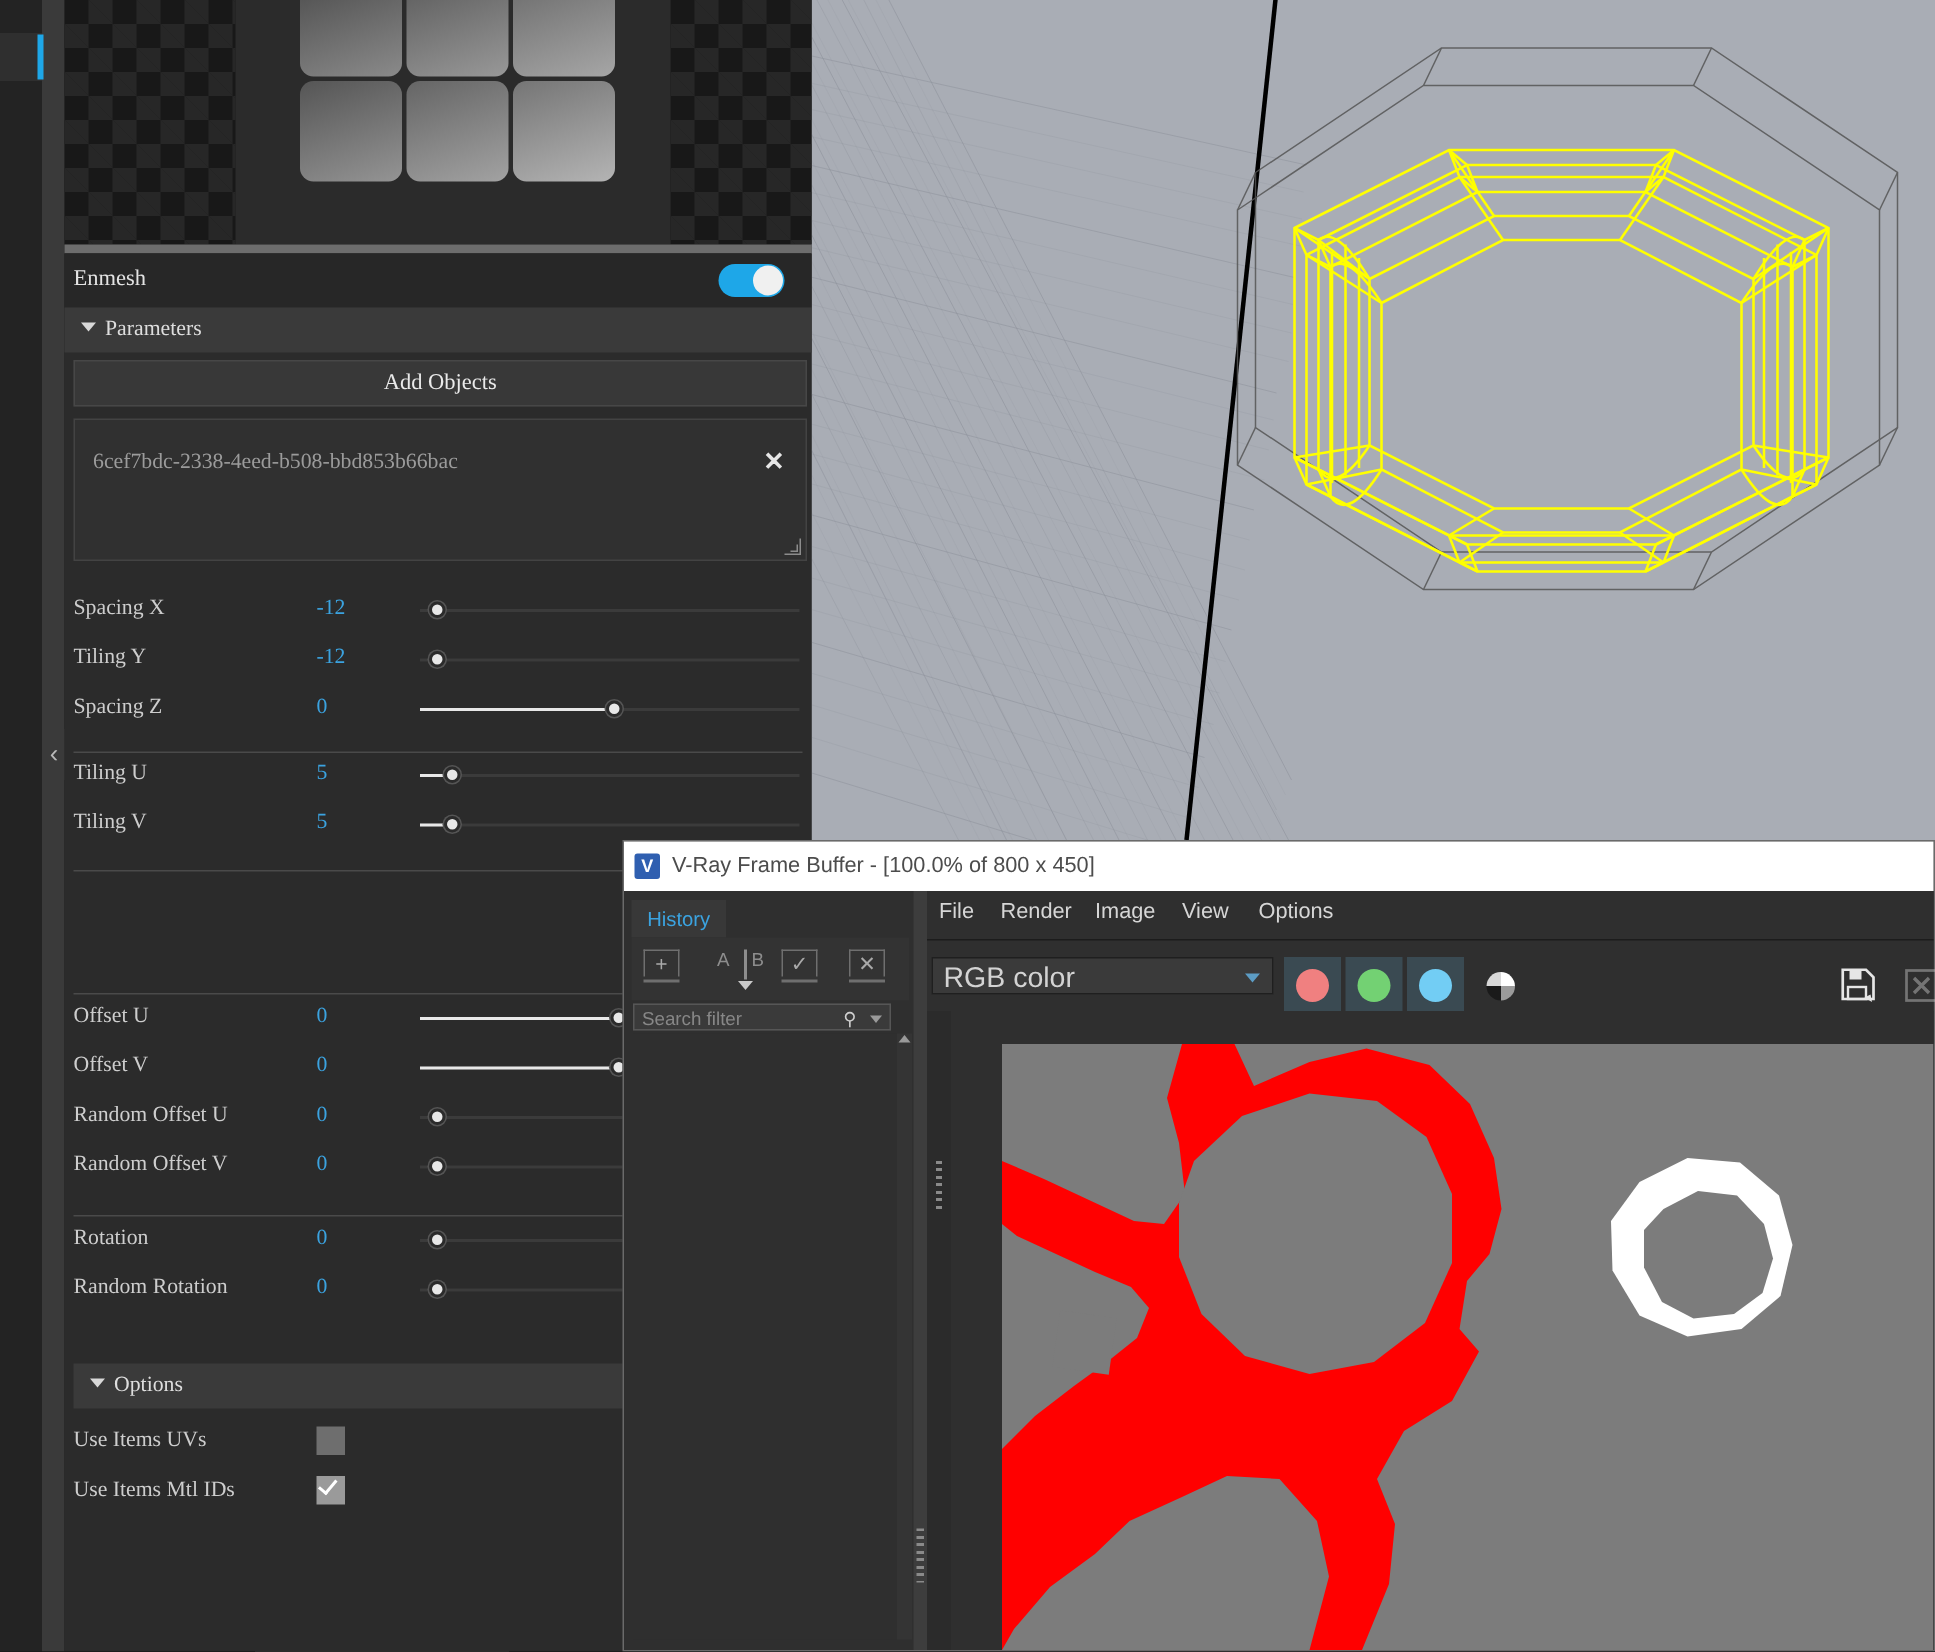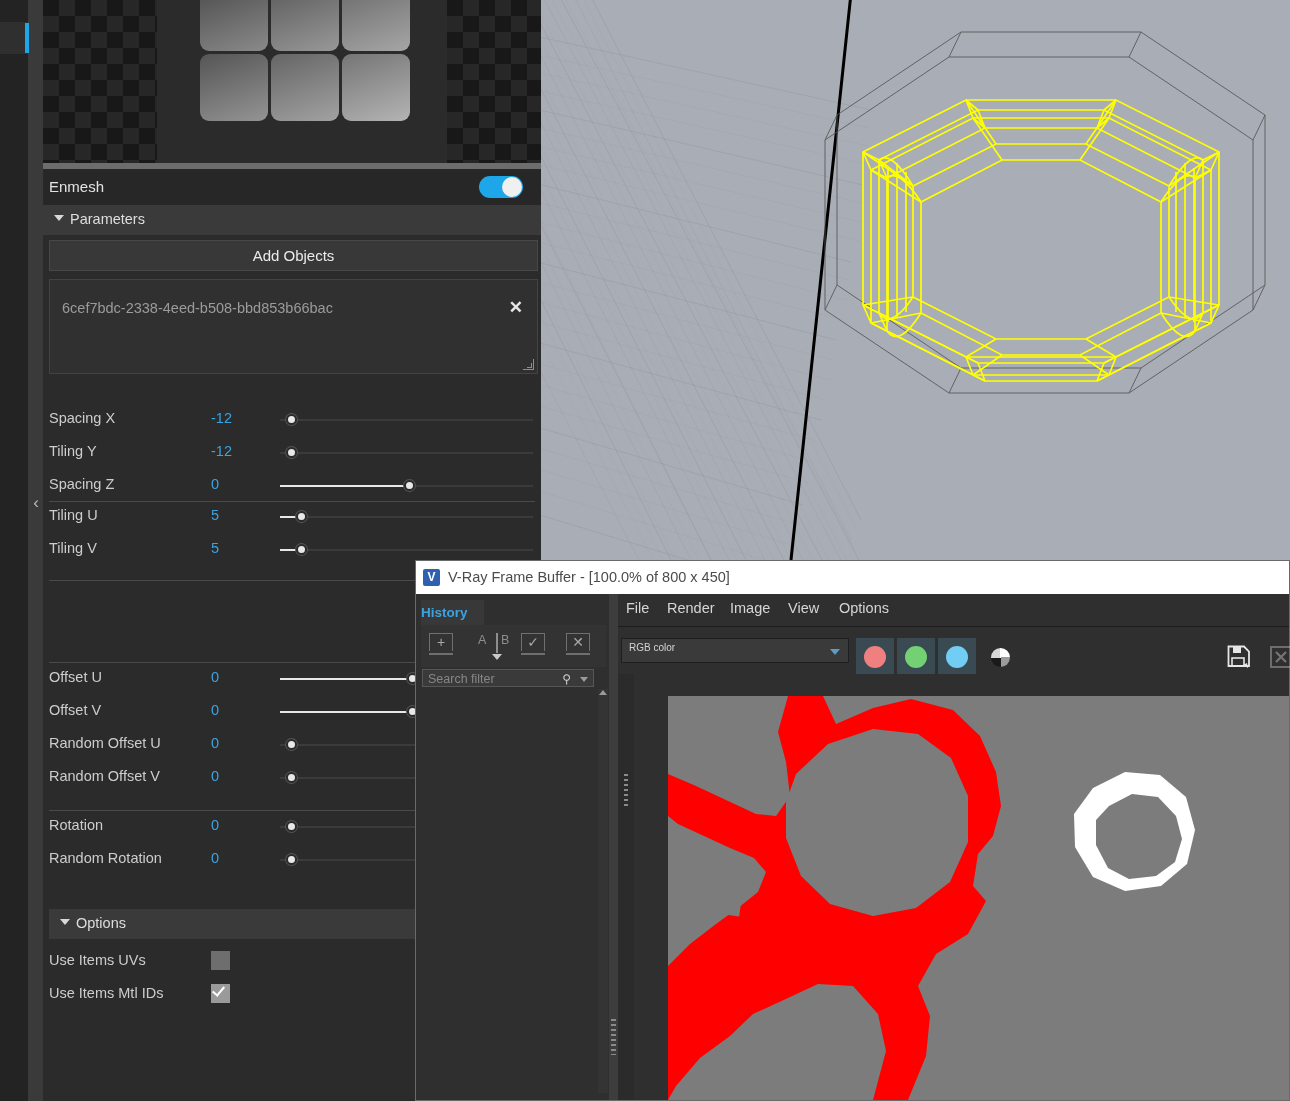--- a/index.html
+++ b/index.html
@@ -64,21 +64,21 @@
   }
   .tex-tile { border-radius: 9px; }
   #tex-bottom-edge {
     position: absolute; left: 43px; top: 163px; width: 498px; height: 6px;
     background: #6d6d6d;
   }
 
   
   #param-panel {
     position: absolute; left: 43px; top: 169px; width: 498px; height: 932px;
-    background: #2b2b2b; color: #cfcfcf; font-size: 14.5px;
+    background: #2b2b2b; color: #cfcfcf; font-size: 14.5px; font-family: Liberation Serif, serif;
   }
   #enmesh-header {
     position: relative; height: 36px; background: #272727;
   }
   #enmesh-title {
     position: absolute; left: 6px; top: 9px; font-size: 15px; color: #e3e3e3;
   }
   #enmesh-toggle {
     position: absolute; right: 18px; top: 7px;
     width: 44px; height: 22px; border-radius: 11px; background: #1ea7e8;
@@ -155,21 +155,21 @@
     text-align: center; line-height: 17px; border-radius: 2px;
   }
   #vfb-title { position: absolute; left: 32px; top: 8px; color: #4c4c4c; font-size: 14.5px; }
 
   #vfb-body { position: absolute; left: 0; top: 33px; width: 873px; height: 506px; background: #2f2f2f; }
 
   
   #hist-pane { position: absolute; left: 2px; top: 0; width: 190px; height: 506px; background: #2f2f2f; }
   #hist-tab {
     position: absolute; left: 3px; top: 6px; width: 63px; height: 25px;
-    background: #383838; color: #3ba3e0; font-size: 13.5px; line-height: 25px;  font-weight: bold;
+    background: #383838; color: #3ba3e0; font-size: 13.5px; line-height: 25px; text-align: center;
   }
   #hist-toolbar {
     position: absolute; left: 3px; top: 31px; width: 185px; height: 42px; background: #333333;
   }
   .hicon { position: absolute; top: 8px; width: 28px; height: 26px; }
   .hicon-box {
     position: absolute; left: 2px; top: 0; width: 24px; height: 18px;
     border: 1.6px solid #6f6f6f; border-bottom: none;
   }
   .hicon-base { position: absolute; left: 2px; top: 20px; width: 24px; height: 1.6px; background: #6f6f6f; }
@@ -212,21 +212,21 @@
   #rend-pane { position: absolute; left: 202px; top: 0; width: 671px; height: 506px; background: #2f2f2f; }
   #vfb-menu { position: absolute; left: 0; top: 6px; height: 26px; }
   .menu-item { position: absolute; top: 0; color: #d6d6d6; font-size: 14.5px; }
   #vfb-menu-rule { position: absolute; left: 0; top: 32px; width: 671px; height: 1px; background: #1c1c1c; }
 
   #vfb-toolbar { position: absolute; left: 0; top: 40px; width: 671px; height: 40px; }
   #chan-select {
     position: absolute; left: 3px; top: 4px; width: 228px; height: 25px;
     background: #3a3a3a; border: 1px solid #1f1f1f;
   }
-  #chan-select-text { position: absolute; left: 7px; top: 3px; color: #d3d3d3; font-size: 10px; }
+  #chan-select-text { position: absolute; left: 7px; top: 3px; color: #d3d3d3; font-size: 19px; }
   #chan-select-caret {
     position: absolute; right: 8px; top: 10px; width: 0; height: 0;
     border-left: 5px solid transparent; border-right: 5px solid transparent; border-top: 6px solid #5c9cc4;
   }
   .chan-btn {
     position: absolute; top: 4px; width: 38px; height: 38px; background: #3a4a52;
   }
   .chan-dot {
     position: absolute; left: 50%; top: 50%; width: 22px; height: 22px;
     margin: -11px 0 0 -11px; border-radius: 50%;
@@ -461,21 +461,21 @@
     </div>
 
     <div id="add-objects-btn">Add Objects</div>
 
     <div id="obj-list">
       <span id="obj-list-item">6cef7bdc-2338-4eed-b508-bbd853b66bac</span>
       <span id="obj-remove">✕</span>
       <span id="obj-resize"></span>
     </div>
 
-    <div class="rows" style="top:234px">
+    <div class="rows" style="top:221px">
       <div class="row">
         <span class="row-label">Spacing X</span>
         <span class="row-value">-12</span>
         <div class="slider">
           <div class="strack"></div>
           <div class="sfill" style="width:0px"></div>
           <div class="sknob" style="left:6px"></div>
         </div>
       </div>
       <div class="row">

